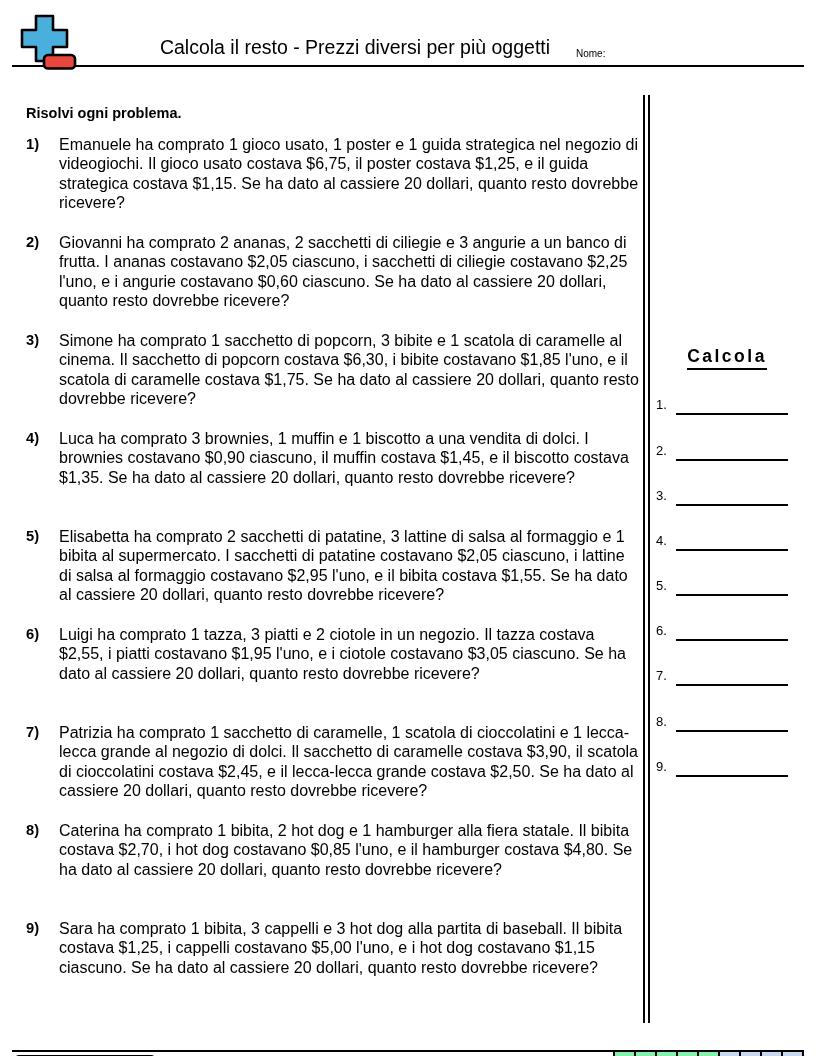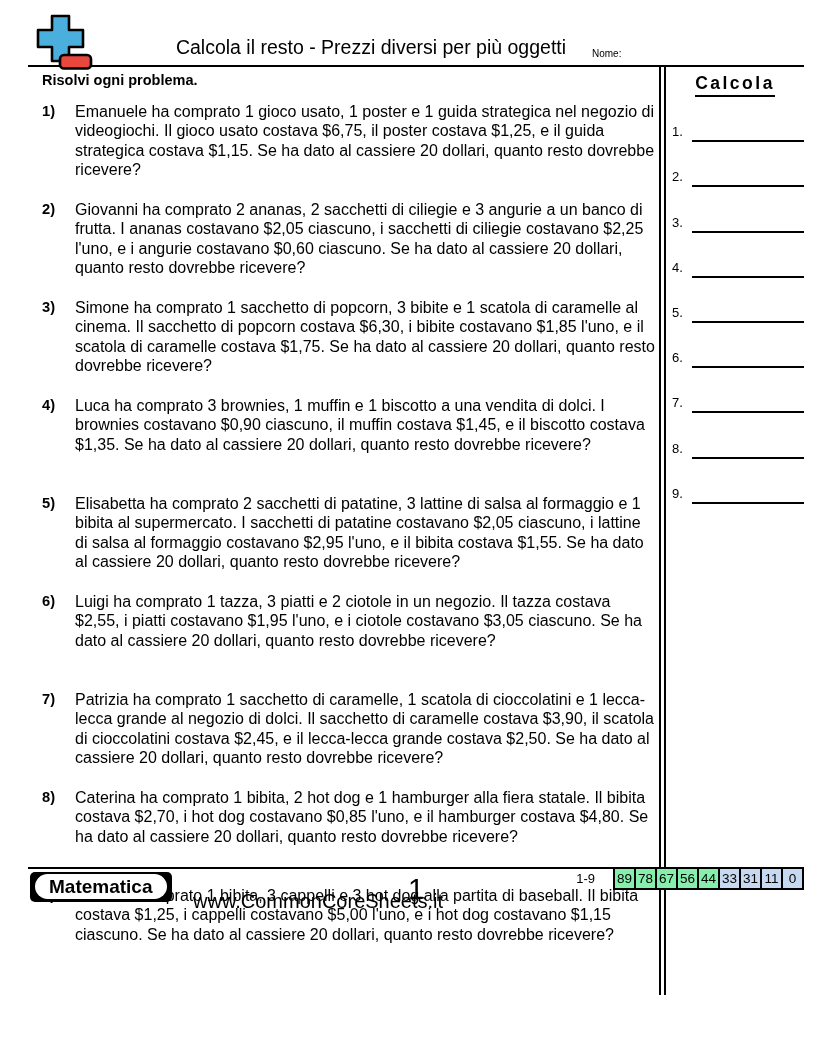--- a/index.html
+++ b/index.html
@@ -4,21 +4,20 @@
 <style>
   * { margin:0; padding:0; box-sizing:border-box; }
   html,body { background:#ffffff; }
   .page {
     position:relative;
     width:816px; height:1056px;
     background:#ffffff;
     font-family:"Liberation Sans","DejaVu Sans",sans-serif;
     color:#000;
     overflow:hidden;
-    padding-left:16px;
   }
 
   
   .header {
     position:relative;
     margin:0 12px; height:67px;
     border-bottom:2.5px solid #000;
     display:flex; align-items:flex-end;
   }
   .logo {
@@ -30,22 +29,23 @@
     margin-left:133px;
     width:420px; text-align:center;
     font-size:19.5px; padding-bottom:6px;
     white-space:nowrap;
   }
   .name-label { font-size:10px; padding-bottom:6px; margin-left:11px; }
   .name-space { flex:1; height:40px; }
 
   
   .main {
-    margin:0 12px; height:800px;
+    margin:0 12px; height:983px;
     display:flex;
+    align-items:center;
   }
   .left-col { width:631px; padding:2px 0 0 14px; }
   .instructions { font-weight:bold; font-size:14.5px; padding-top:3px; height:20px; }
   .problems { margin-top:13px; }
   .problem { display:flex; height:98px; }
   .p-num { width:24px; margin-right:9px; font-weight:bold; font-size:14.7px; line-height:19.4px; text-align:left; flex:0 0 auto; }
   .p-text { width:580px; font-size:16px; line-height:19.4px; }
 
   .divider {
     width:7px; flex:0 0 auto;

